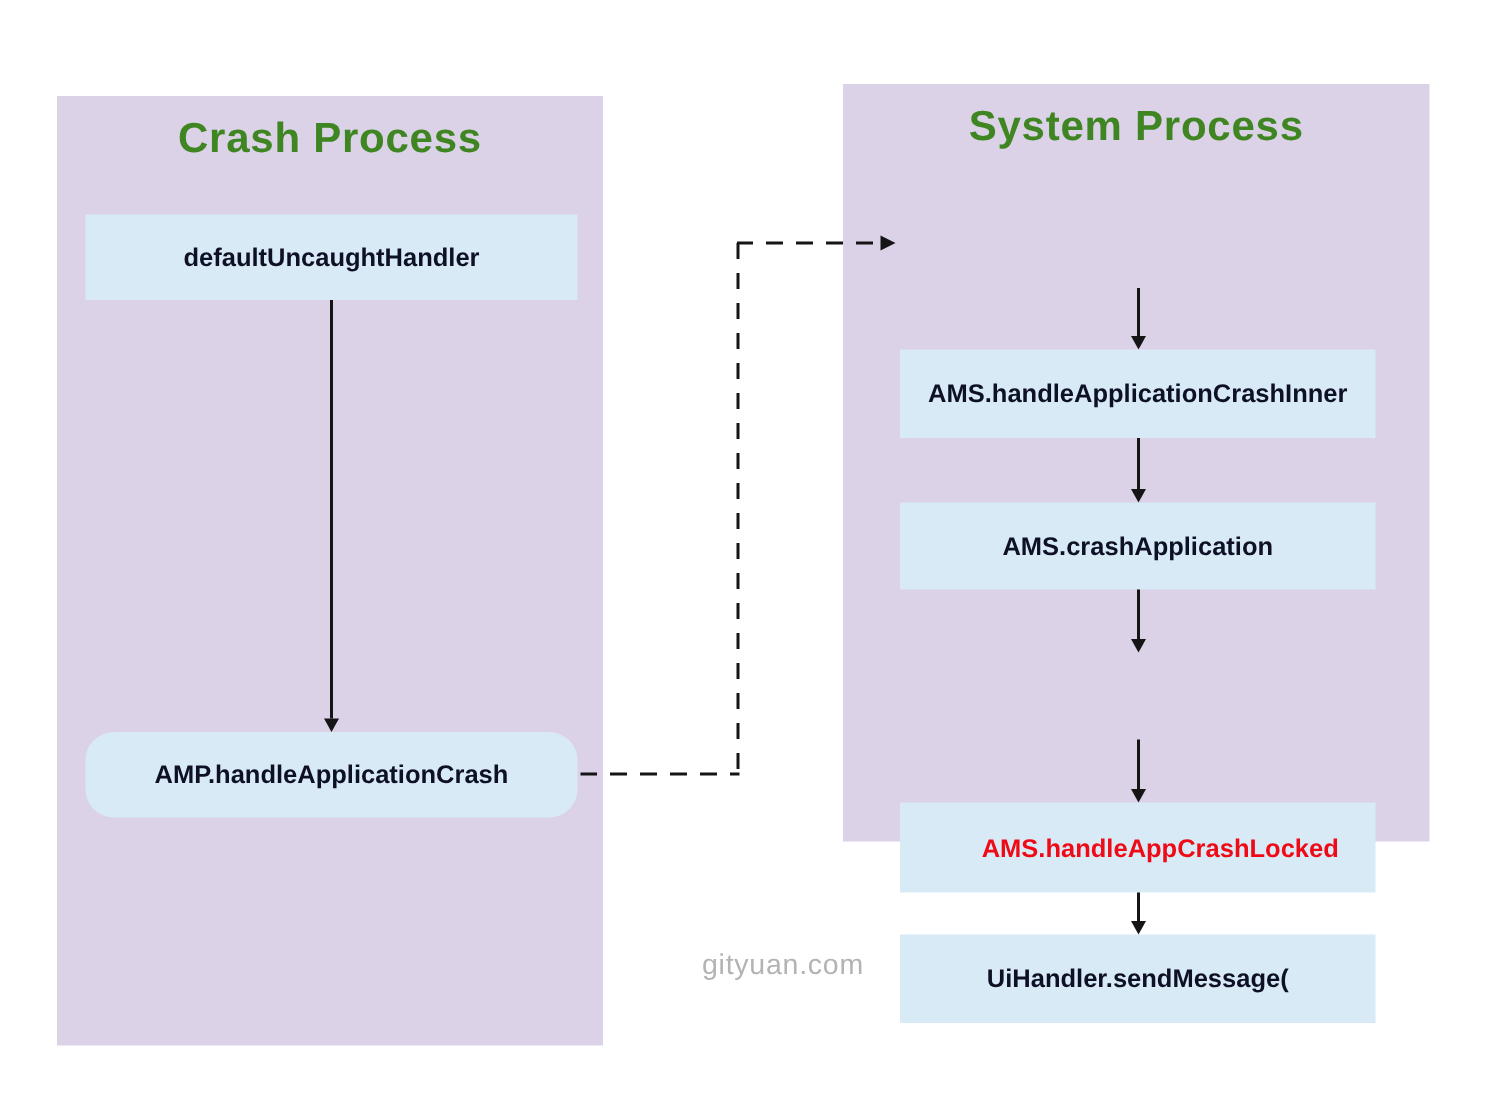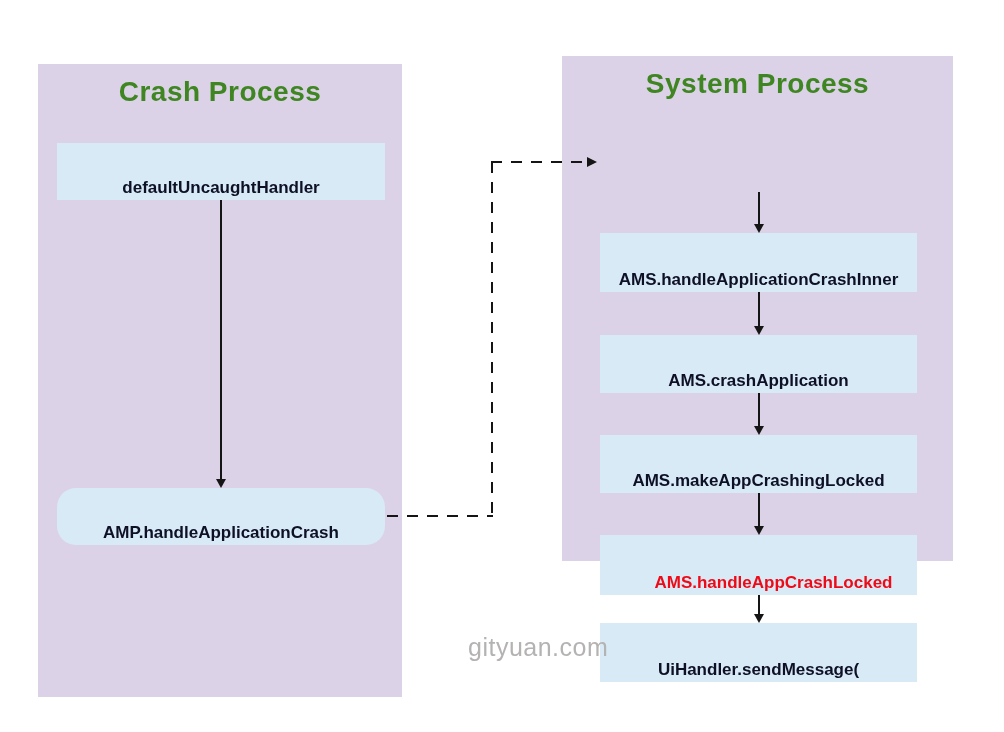--- a/index.html
+++ b/index.html
@@ -35,21 +35,21 @@
     font-weight: bold;
     color: var(--title-green);
     letter-spacing: 0.5px;
   }
   .panel-left  .panel-title { top: 12px; }
   .panel-right .panel-title { top: 12px; }
   .node {
     position: absolute;
     background: var(--box-bg);
     display: flex;
-    align-items: flex-end;
+    align-items: center;
     justify-content: center;
     text-align: center;
     font-size: 17px;
     font-weight: bold;
     color: var(--text-dark);
     line-height: 21px;
     padding: 2px 6px;
   }
   .node.red { color: var(--highlight-red); }
   
@@ -94,21 +94,21 @@
   .dash-v {
     position: absolute;
     width: 2px;
     background: repeating-linear-gradient(180deg,
       var(--arrow-black) 0 11px, transparent 11px 20px);
   }
   .watermark {
     position: absolute;
     left: 468px;
     top: 633px;
-    font-size: 25px;
+    font-size: 19px;
     color: var(--watermark-gray);
     font-weight: normal;
     letter-spacing: 0.5px;
   }
 </style>
 </head>
 <body>
 
 <div class="stage">
 
@@ -122,23 +122,20 @@
     </div>
   </section>
 
   <section class="panel panel-right">
     <h2 class="panel-title">System Process</h2>
     <div class="node node-r node-r2">
       <span>AMS.handleApplicationCrashInner</span>
     </div>
     <div class="node node-r node-r3">
       <span>AMS.crashApplication</span>
-    </div>
-    <div class="node node-r node-r4">
-      <span>AMS.makeAppCrashingLocked</span>
     </div>
     <div class="node node-r node-r5 red">
       <span>AMS.handleAppCrashLocked</span>
     </div>
     <div class="node node-r node-r6">
       <span>
         <span>UiHandler.sendMessage(</span><br>
       </span>
     </div>
   </section>

